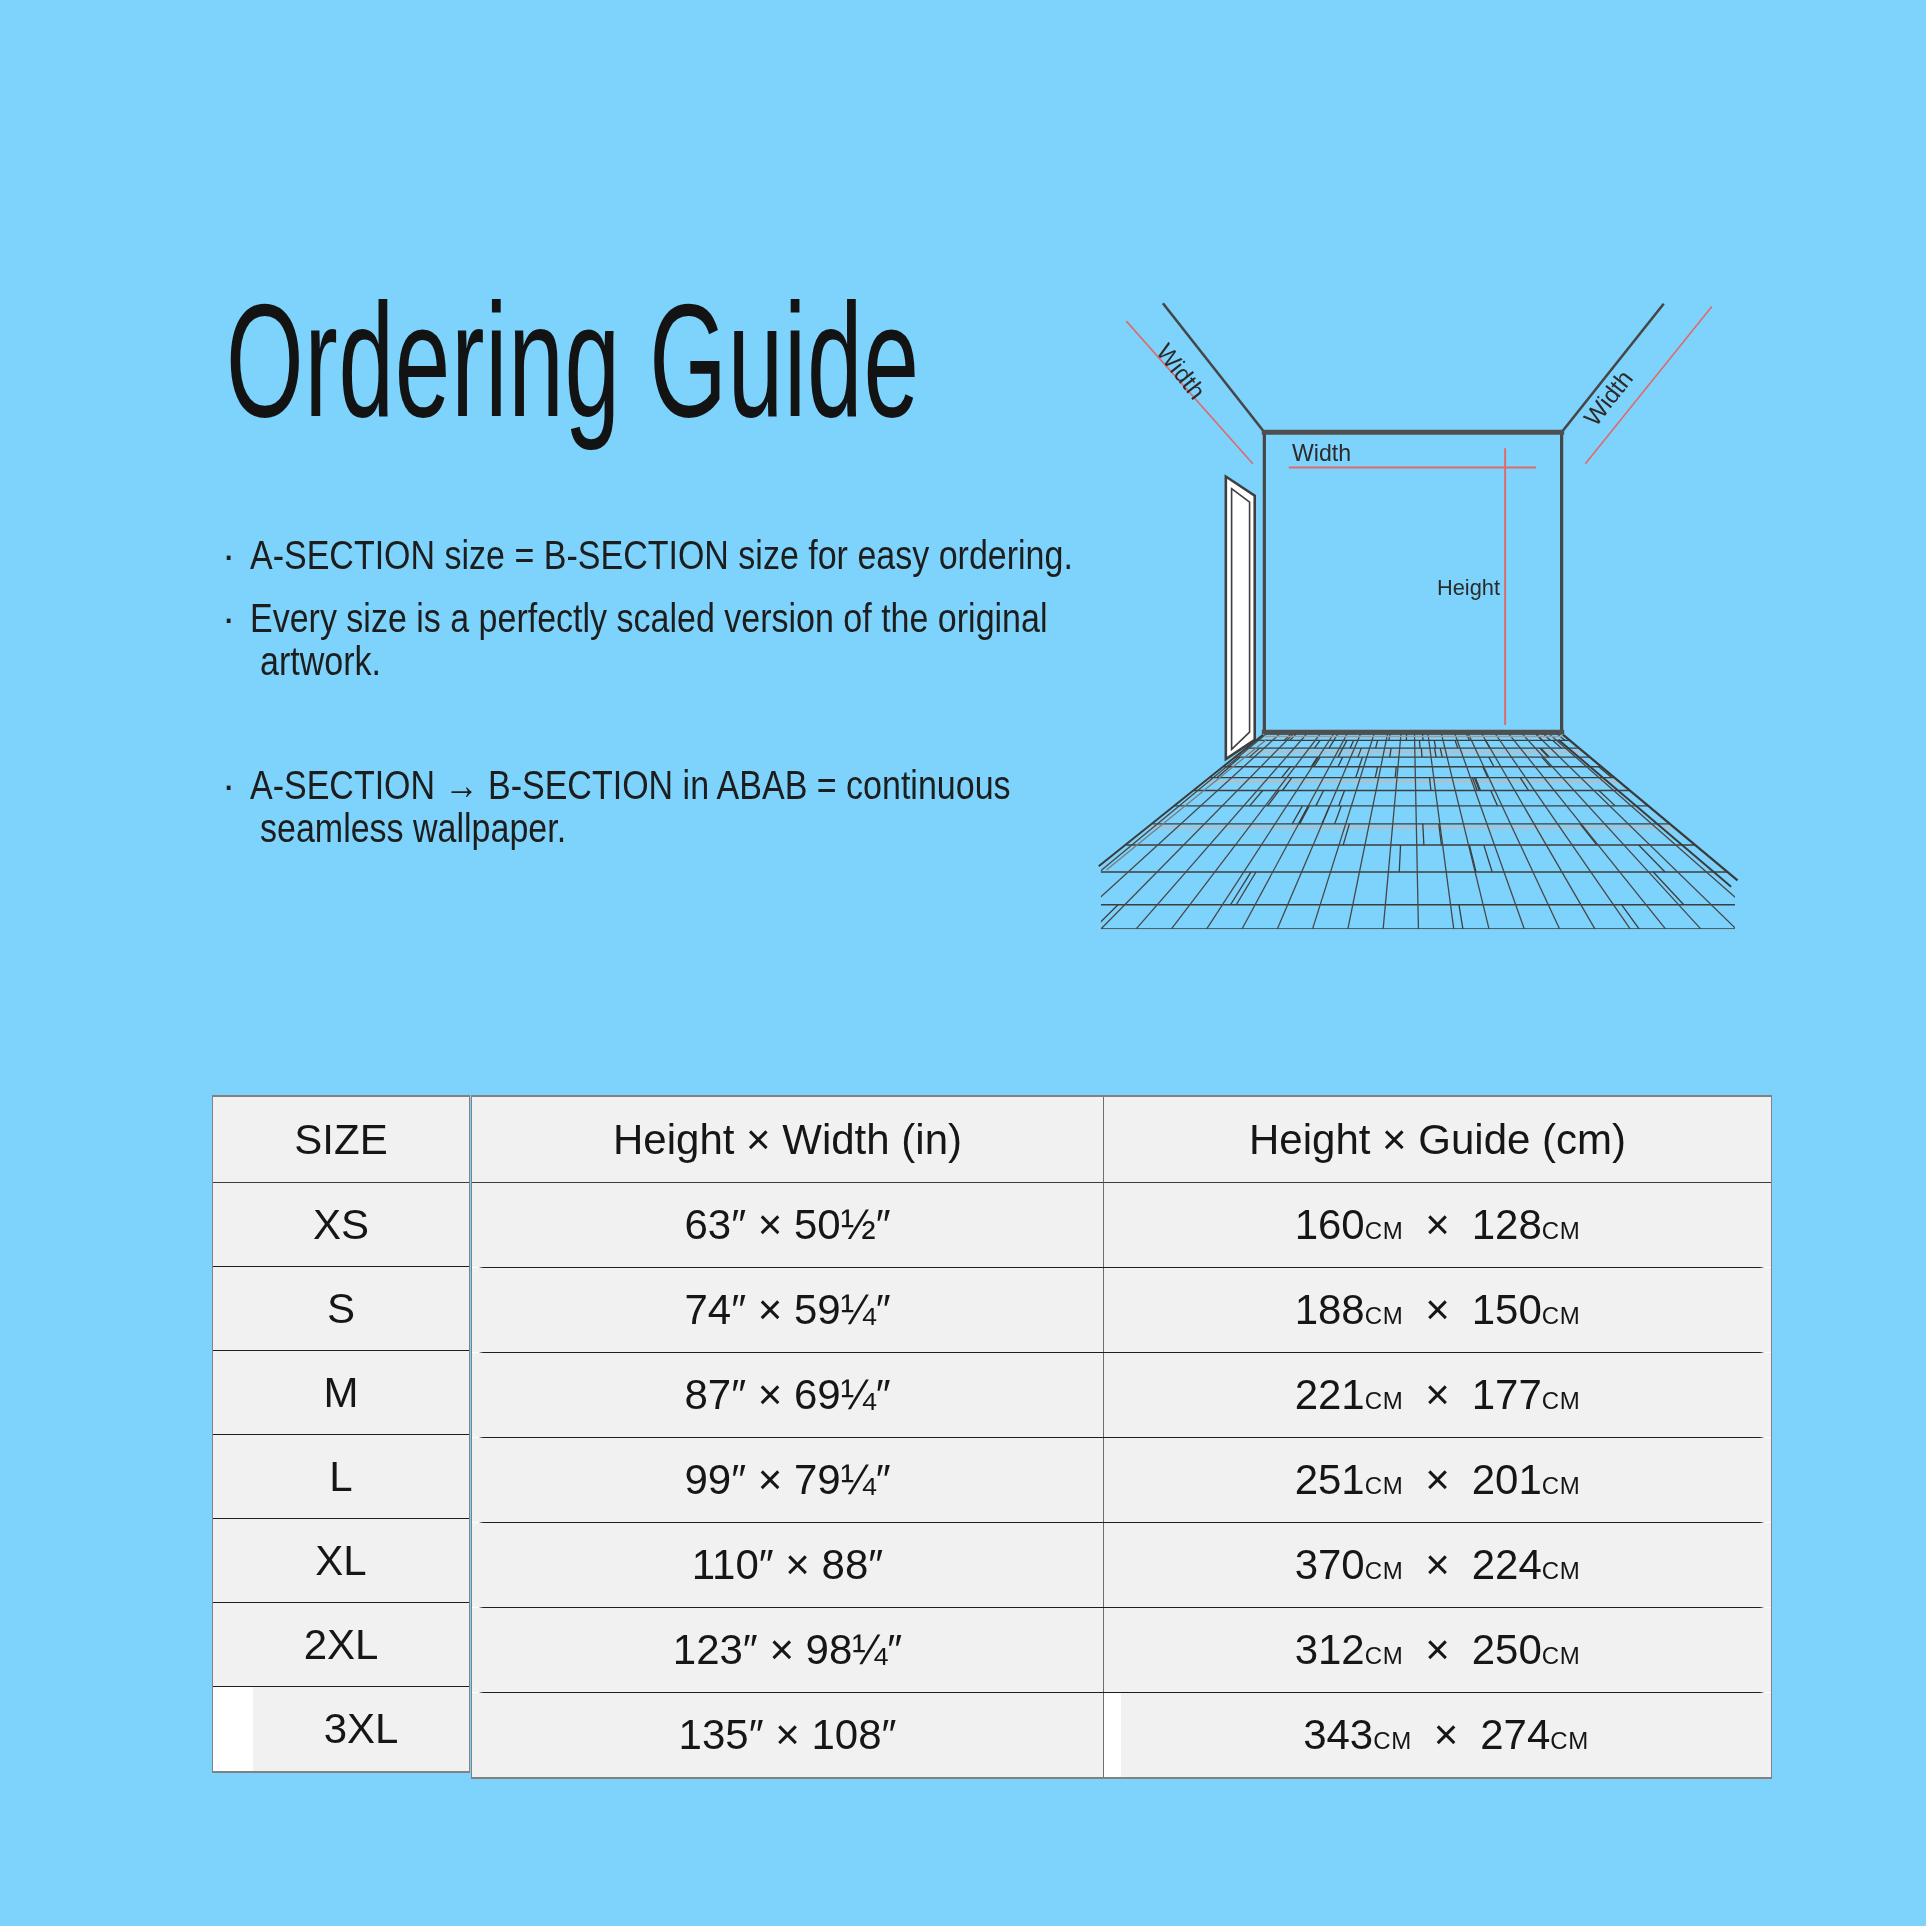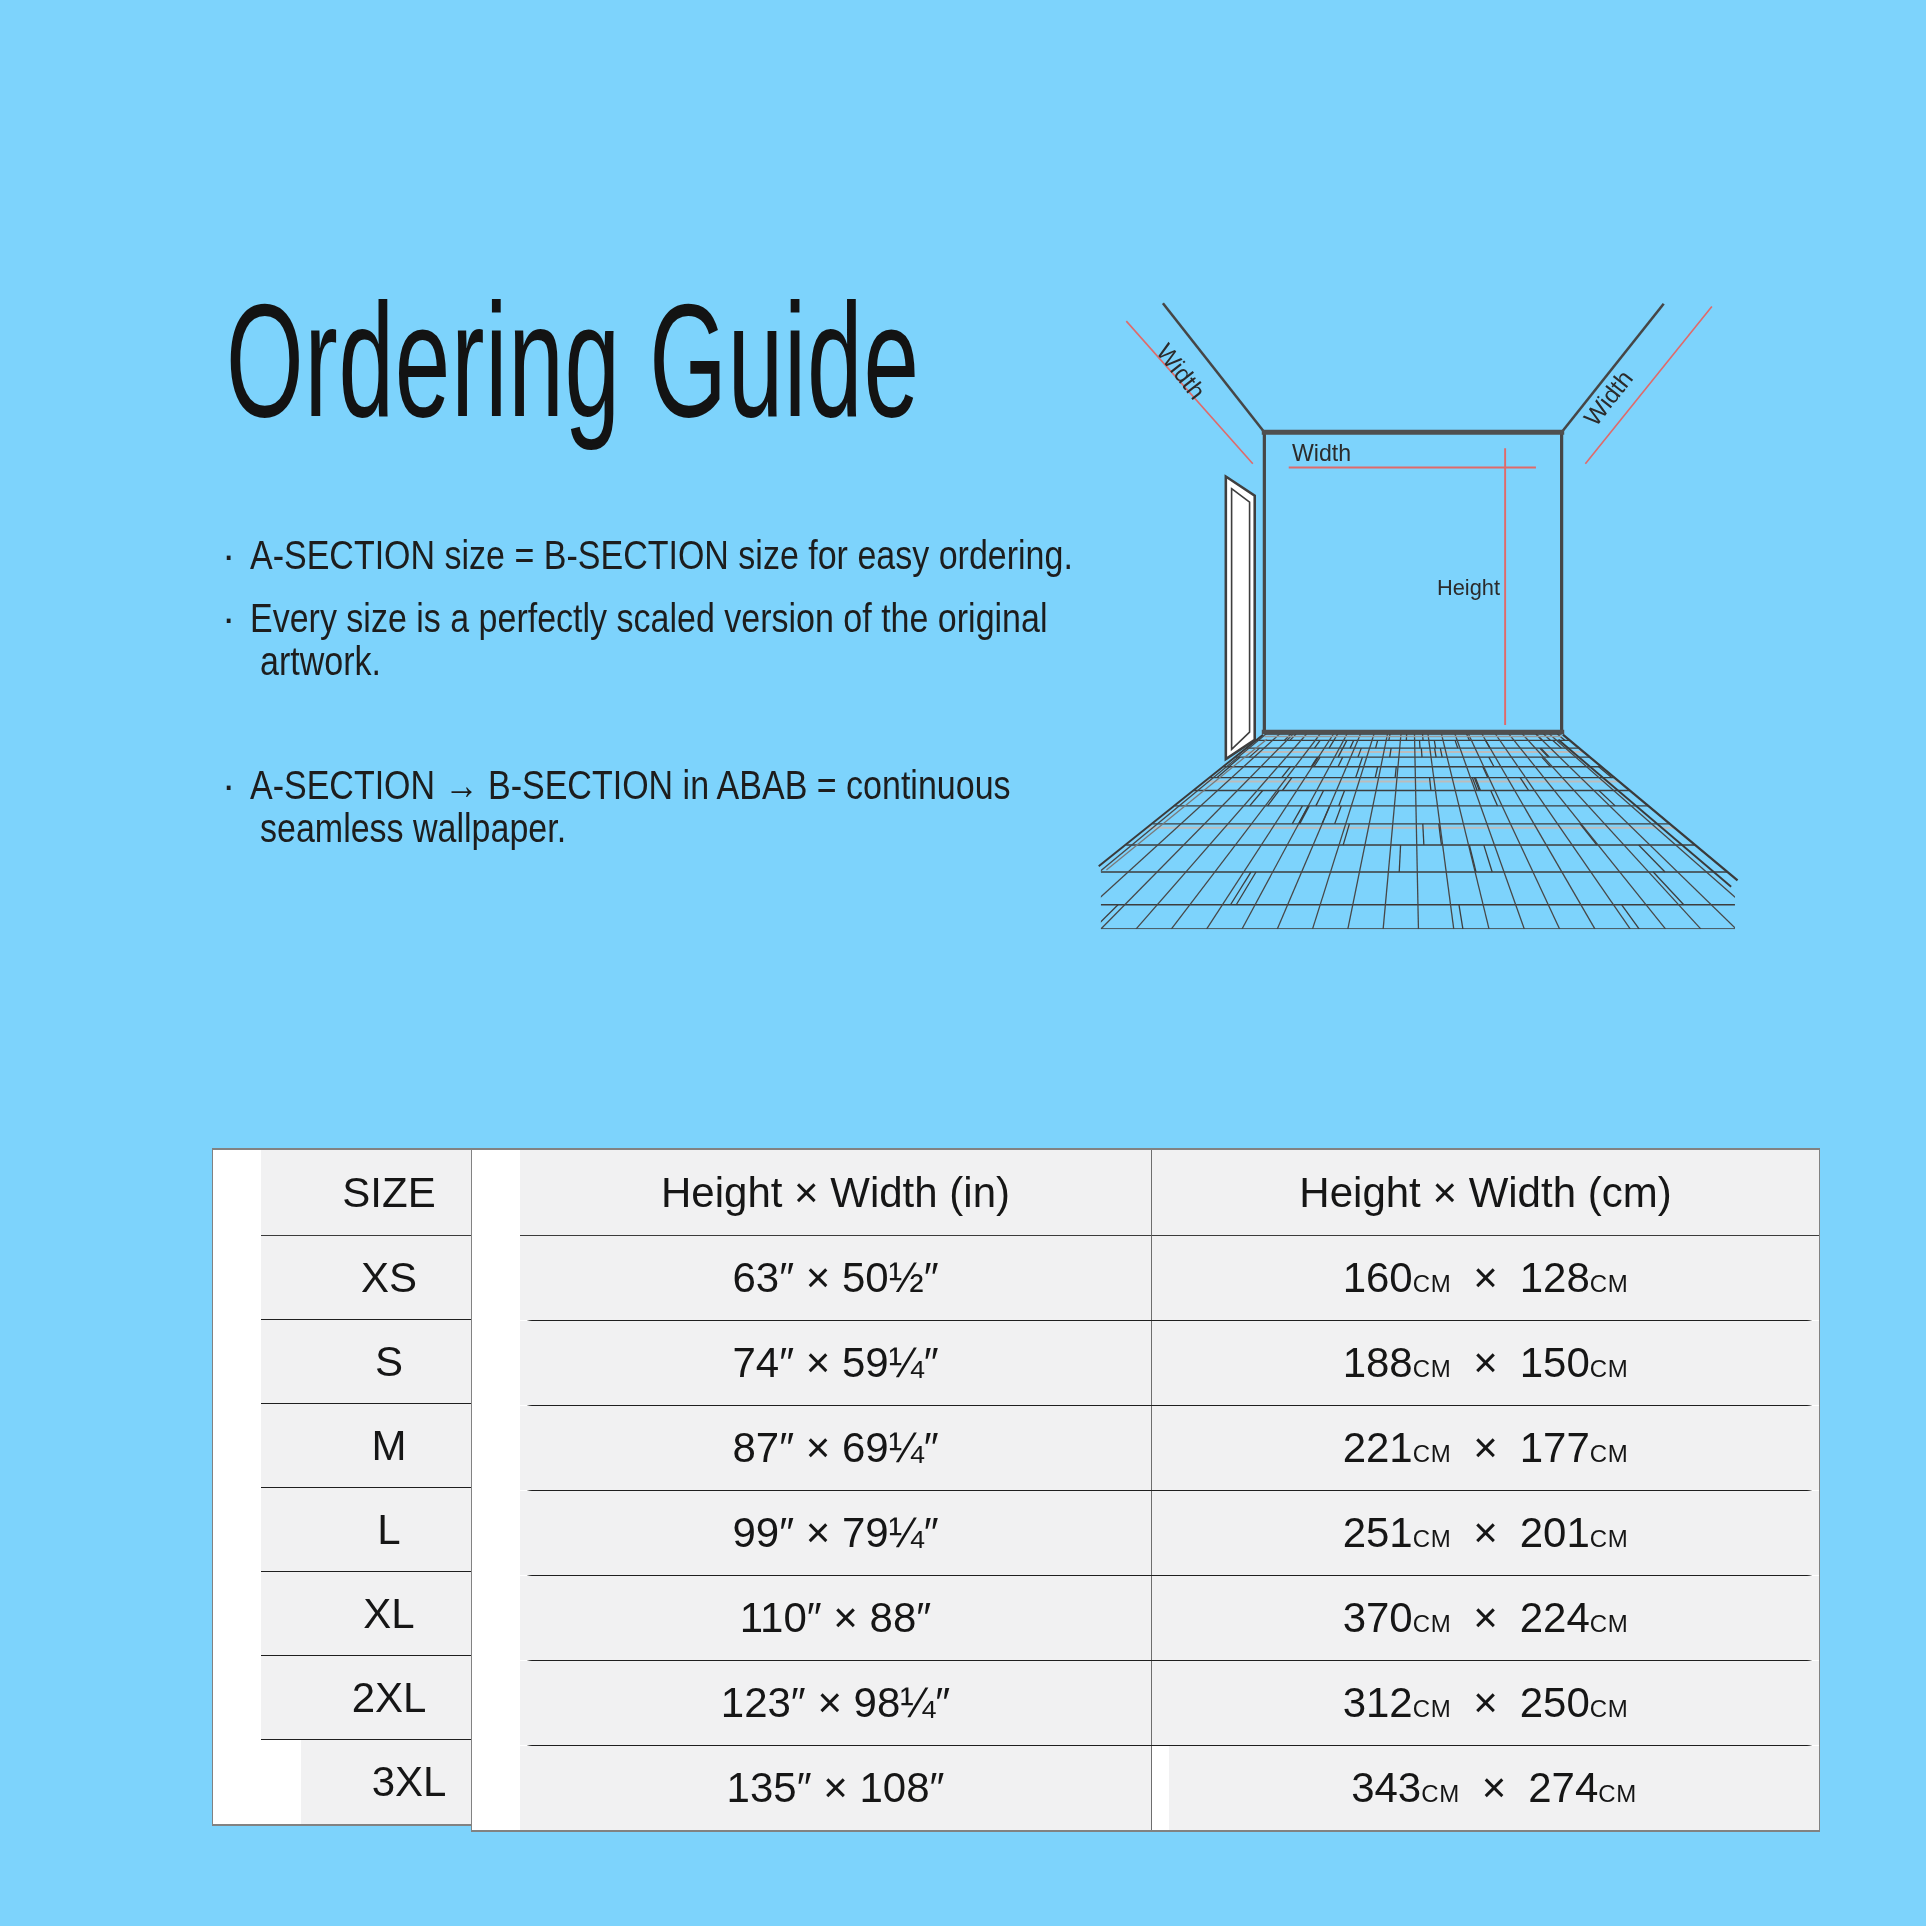--- a/index.html
+++ b/index.html
@@ -25,22 +25,22 @@
   .b1 { top:534px; }
   .b2 { top:597px; }
   .b3 { top:764px; }
 
   
   .diagram { position:absolute; left:1091px; top:276px; width:687px; height:681px; }
   .diagram text { font-family:"Liberation Sans","DejaVu Sans",sans-serif; fill:#2b2b2b; }
 
   
   .sizetable, .dimtable {
-    position:absolute; top:1148px; background:#ffffff;
-    border:1.3px solid #828282; border-top-width:2.6px; border-bottom-width:2.6px;padding-left:48px;
+    position:absolute; top:1095px; background:#ffffff;
+    border:1.3px solid #828282; border-top-width:2.6px; border-bottom-width:2.6px;
   }
   .sizetable { left:212px; width:256px; }
   .dimtable  { left:471px; width:1299px; }
   .tcell {
     display:flex; align-items:center; justify-content:center;
     background:#f1f1f2; color:#161616; font-size:42px; font-weight:400;
     box-sizing:border-box;
   }
   .thead-cell { height:86px; border-bottom:1.9px solid #3c3c3c; }
   .srow { height:84px; border-bottom:1.3px solid #1f1f1f;text-align:center; }
@@ -254,21 +254,21 @@
         <div class="tcell srow">L</div>
         <div class="tcell srow">XL</div>
         <div class="tcell srow">2XL</div>
         <div class="tcell srow">3XL</div>
       </div>
   </div>
 
   <div class="dimtable">
     <div class="drow">
       <div class="tcell thead-cell in-col">Height × Width (in)</div>
-      <div class="tcell thead-cell cm-col">Height × Width (cm)</div>
+      <div class="tcell thead-cell cm-col">Height × Guide (cm)</div>
     </div>
     <div id="dim-rows">
         <div class="drow data-drow">
           <div class="tcell in-col">63″ × 50½″</div>
           <div class="tcell cm-col">
             <span class="cellwrap"><span>160</span><span class="unit">CM</span><span class="xsep"> × </span><span>128</span><span class="unit">CM</span></span>
           </div>
         </div>
         <div class="drow data-drow">
           <div class="tcell in-col">74″ × 59¼″</div>

